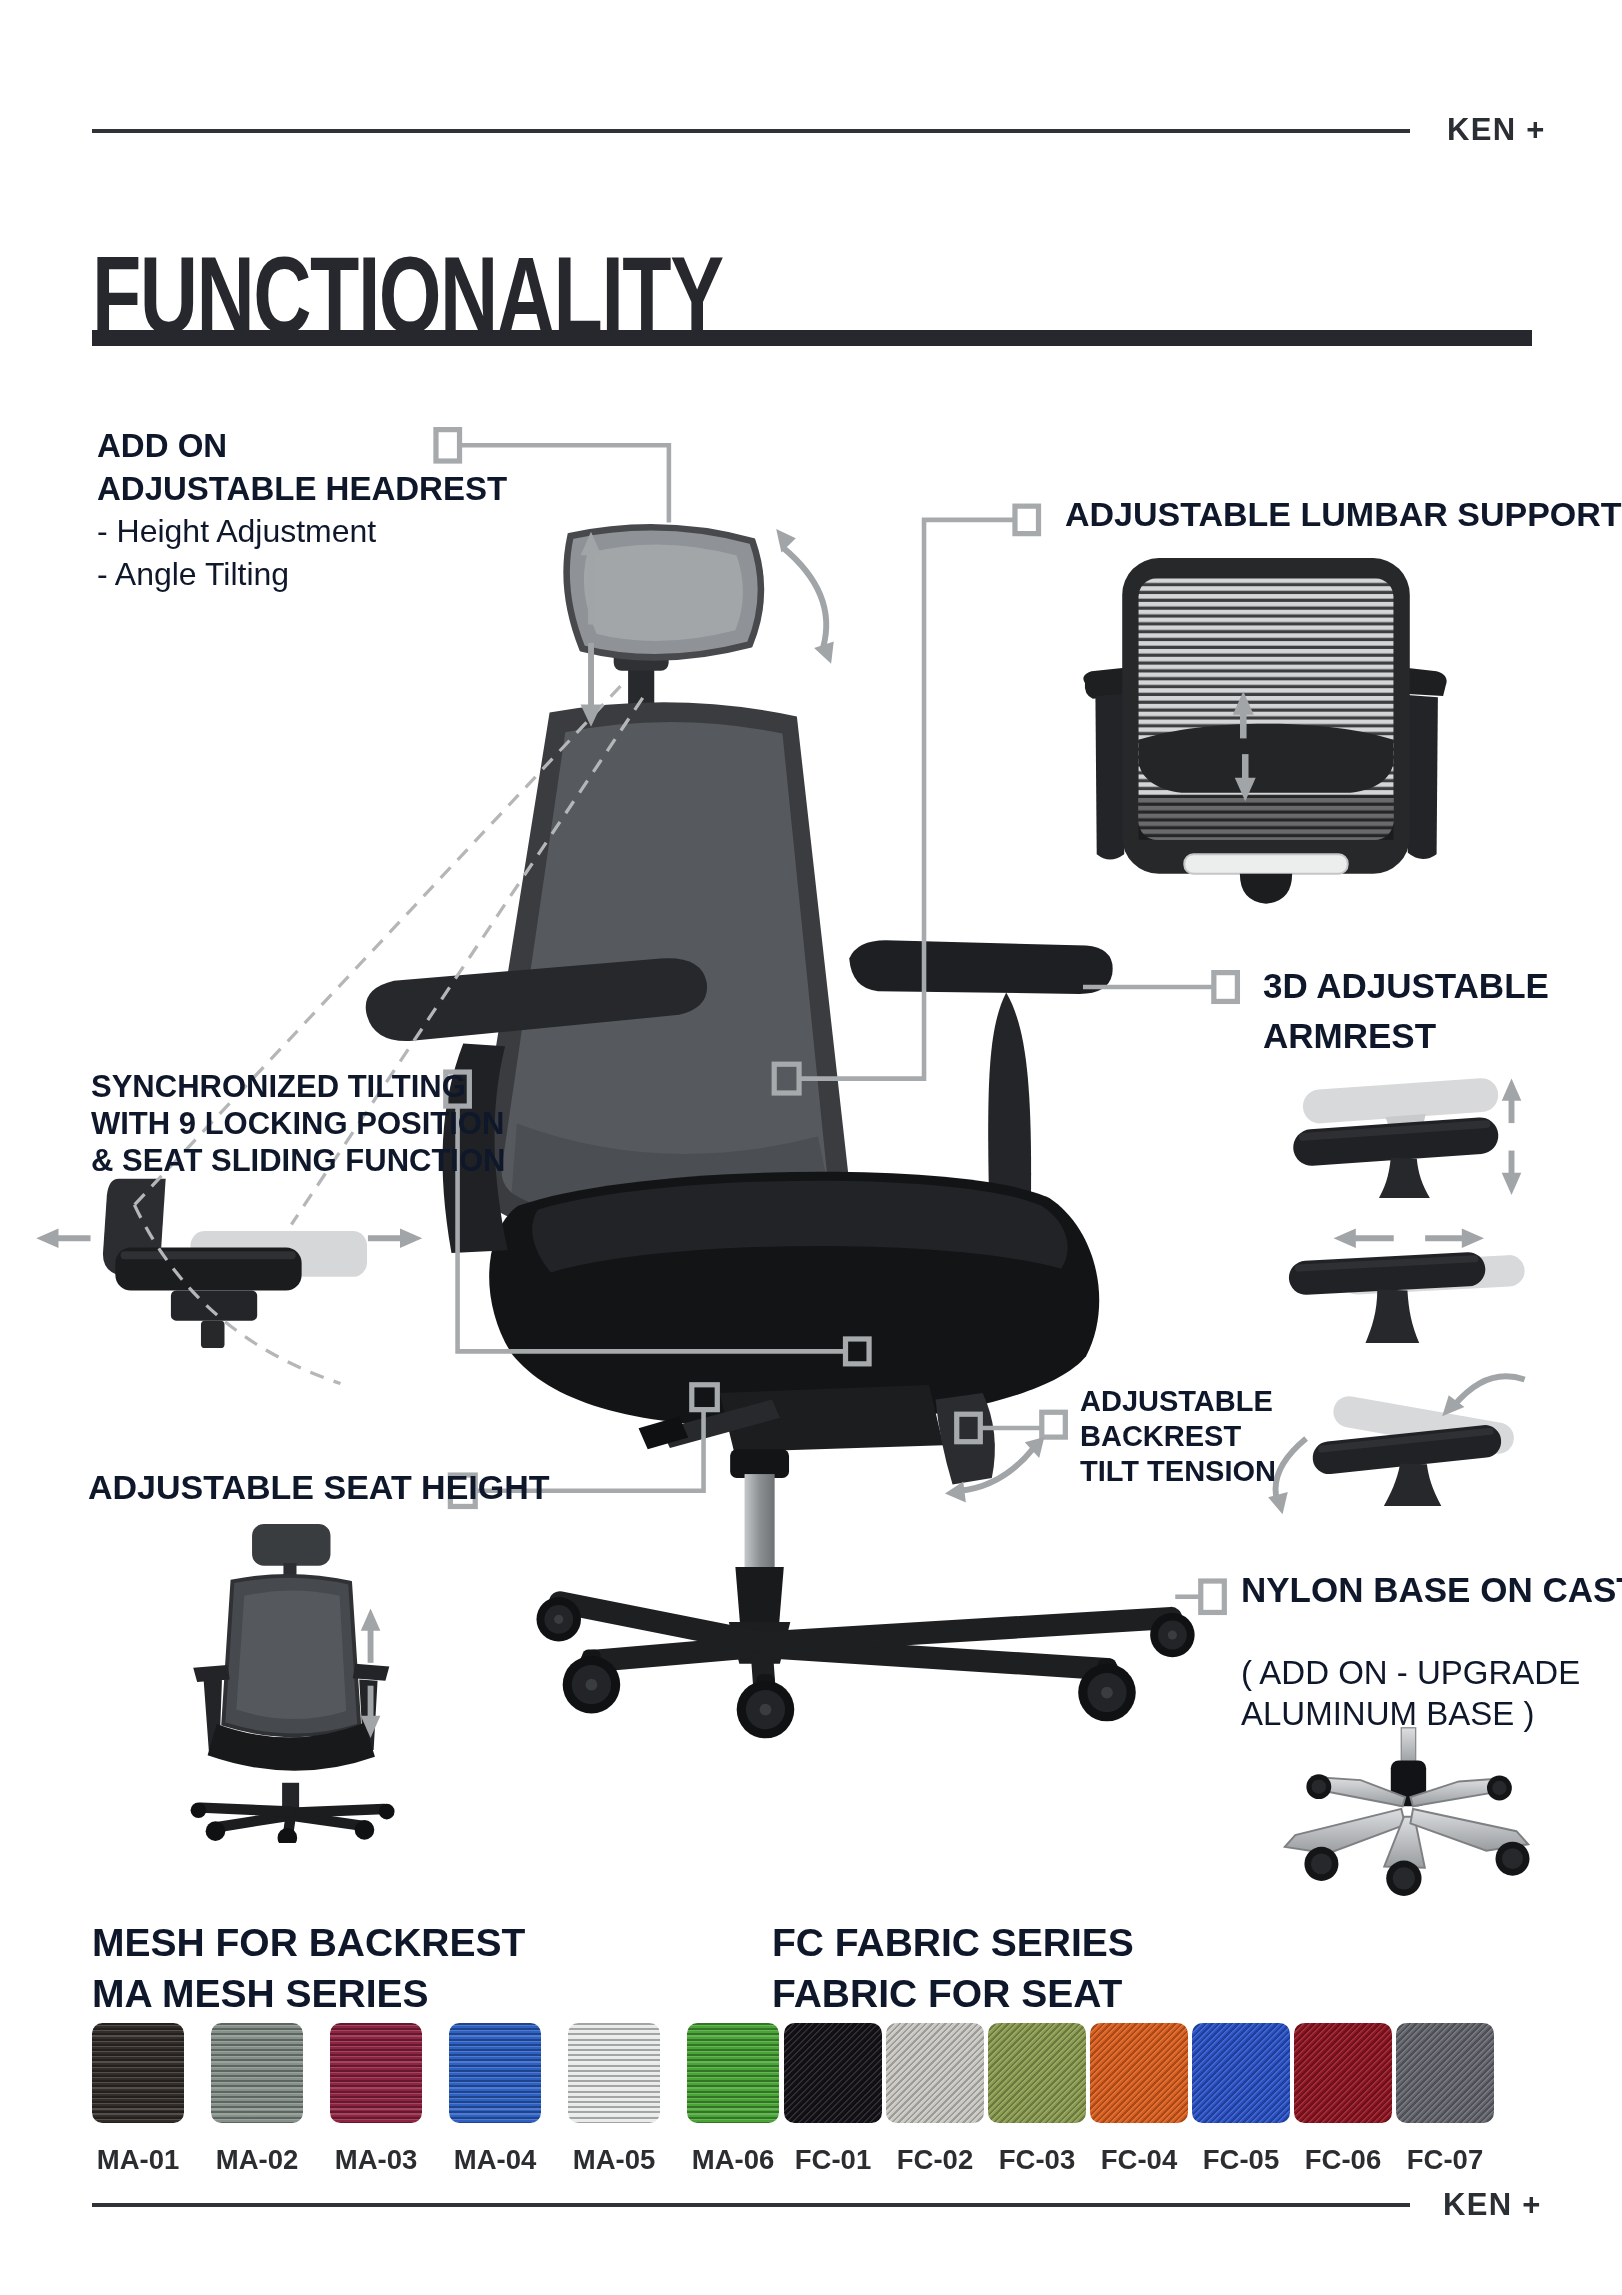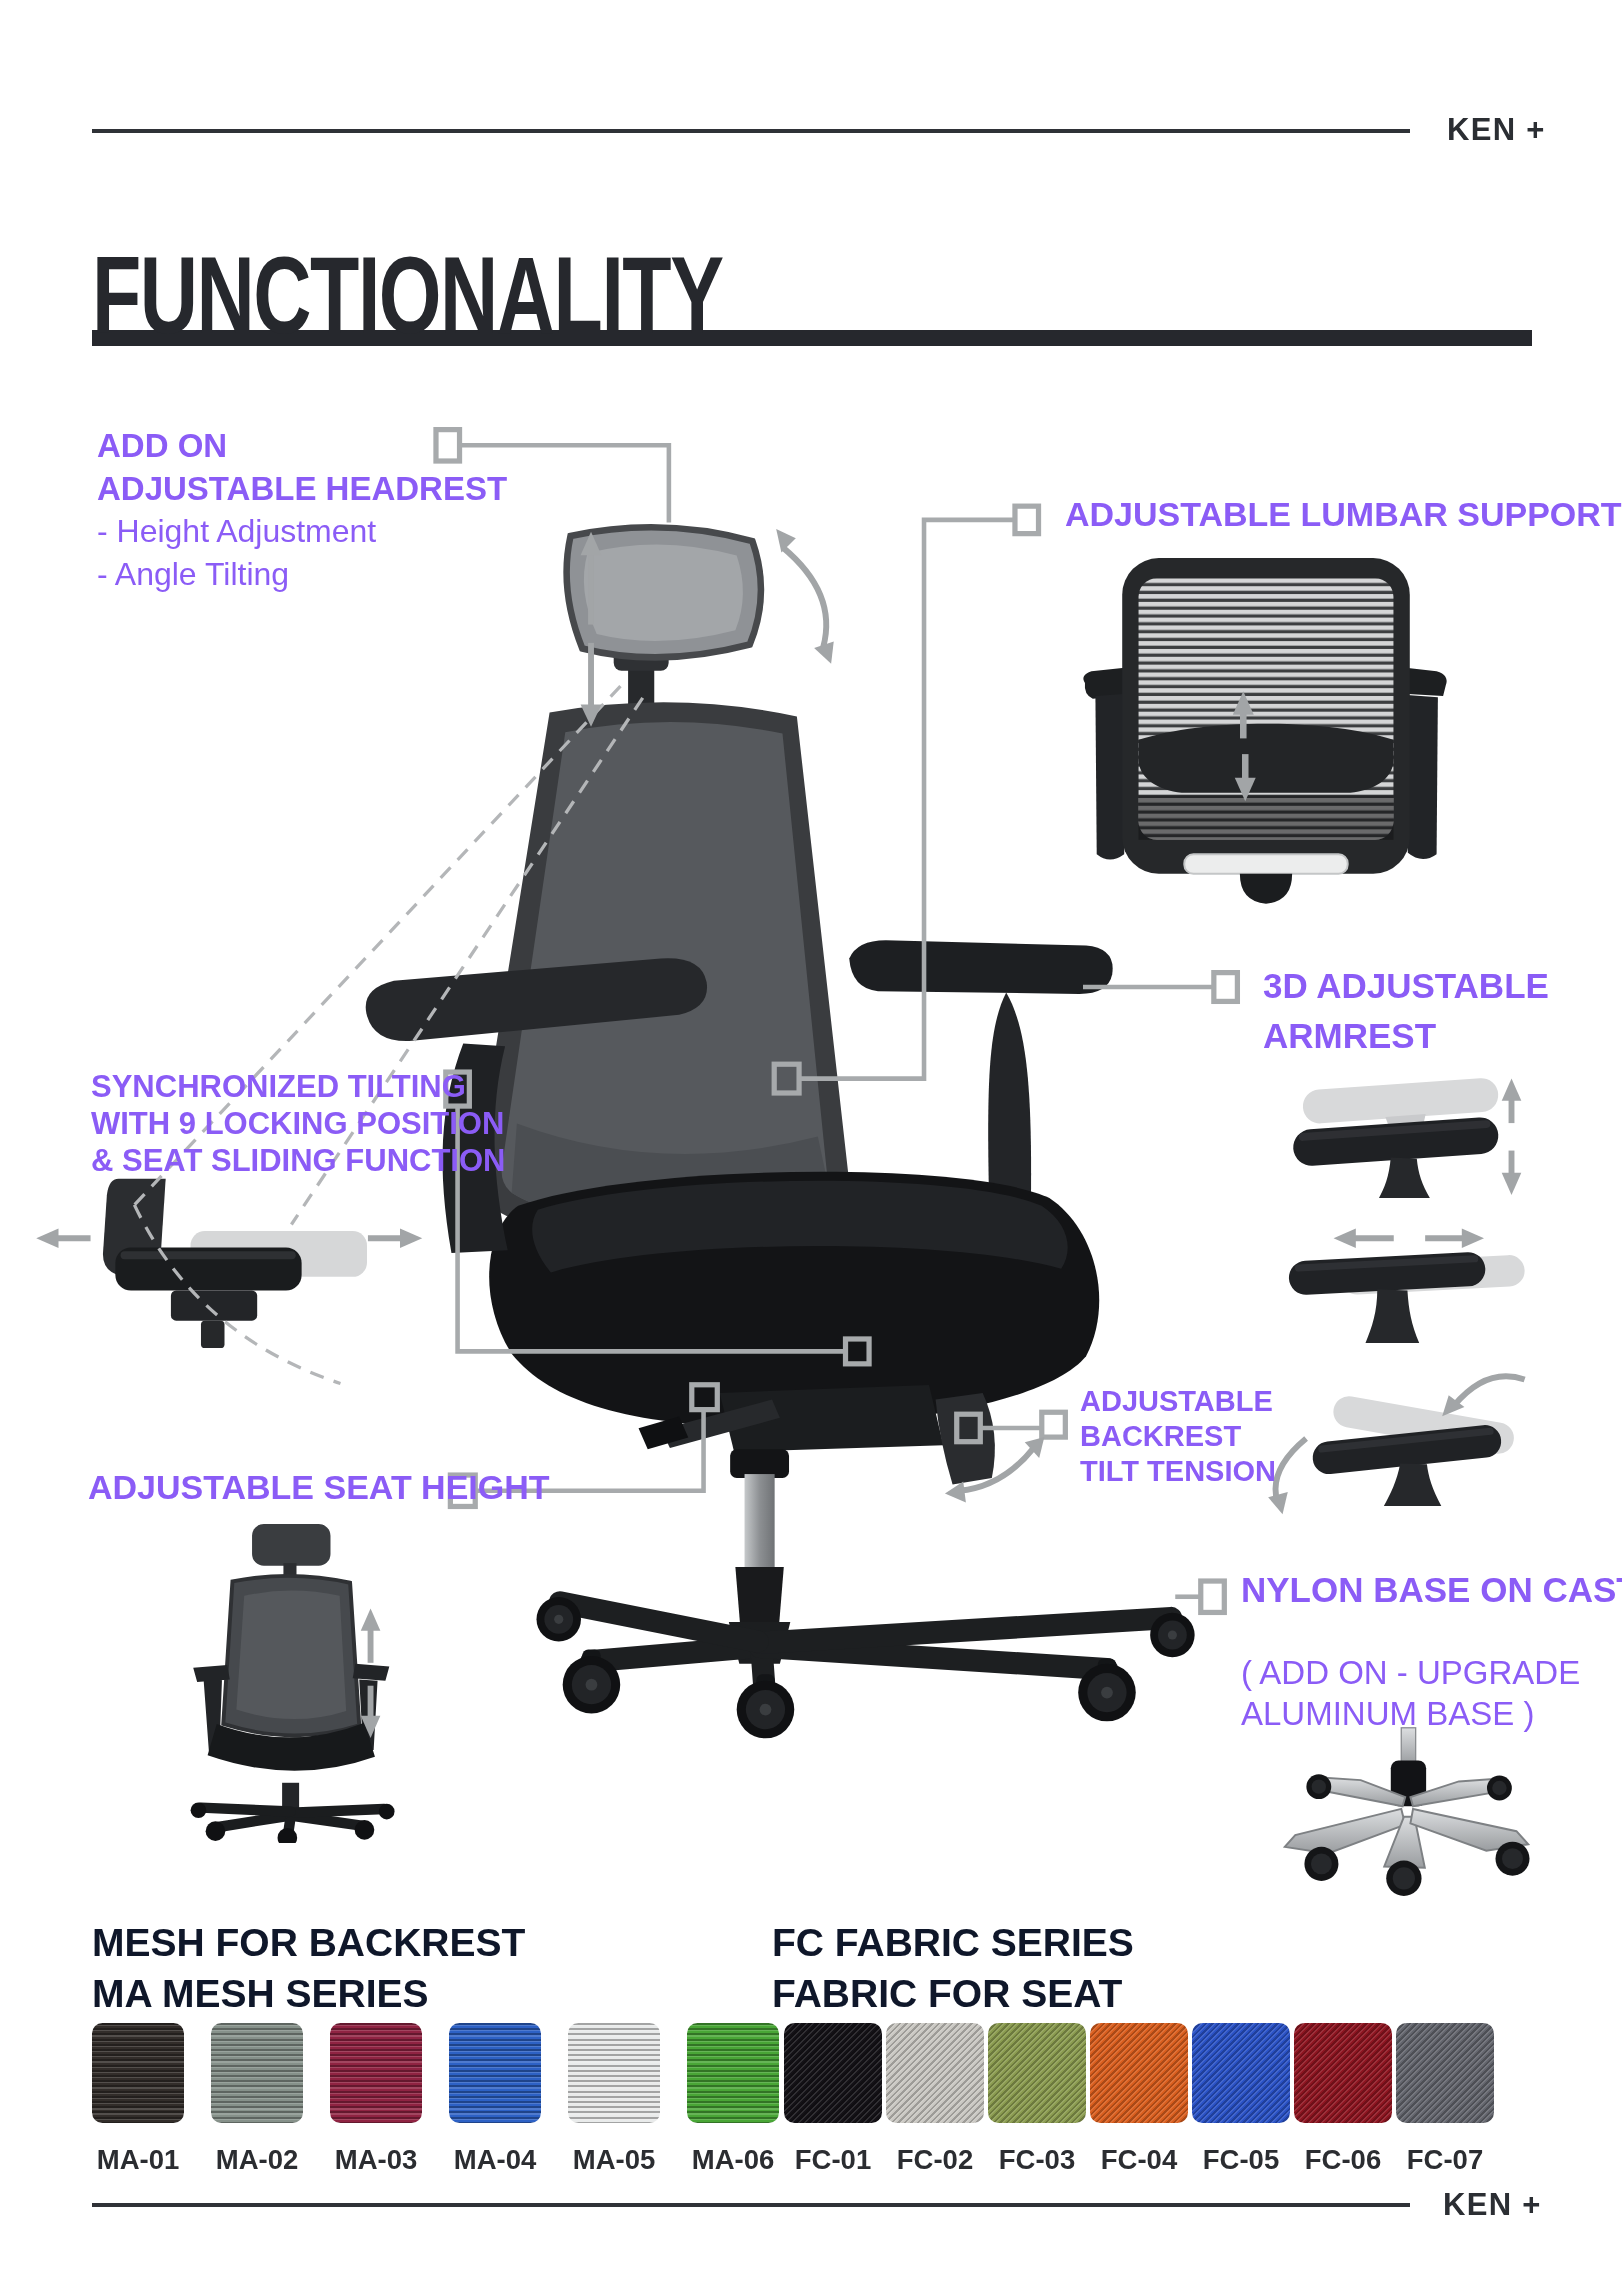--- a/index.html
+++ b/index.html
@@ -12,21 +12,21 @@
   .rule-thin{position:absolute;height:3.9px;background:#2f3237;}
   .logo{position:absolute;font-size:31px;font-weight:bold;letter-spacing:1.3px;color:#2b2e33;}
   
   .page-title{
     position:absolute;left:92px;top:208px;font-size:109px;font-weight:bold;
     letter-spacing:-2px;transform:scaleX(.74);transform-origin:left top;
     color:#26282d;white-space:nowrap;
   }
   .title-rule{position:absolute;left:92px;top:306px;width:1440px;height:15.7px;background:#26282d;}
   
-  .callout{position:absolute;color:#8b5cf6;white-space:nowrap;}
+  .callout{position:absolute;color:#0f172a;white-space:nowrap;}
   .callout .b{font-weight:bold;}
   .c-head{left:97px;top:400px;font-size:33px;line-height:43px;}
   .c-head .r{font-weight:normal;font-size:32px;}
   .c-lumbar{left:1065px;top:471px;font-size:34px;font-weight:bold;}
   .c-arm{left:1263px;top:937px;font-size:35px;font-weight:bold;line-height:50px;}
   .c-sync{left:91px;top:1044px;font-size:31px;font-weight:bold;line-height:37px;}
   .c-seatheight{left:88px;top:1444px;font-size:34px;font-weight:bold;}
   .c-tension{left:1080px;top:1360px;font-size:29px;font-weight:bold;line-height:35px;}
   .c-base{left:1241px;top:1546px;font-size:35px;font-weight:bold;}
   .c-base-note{left:1241px;top:1628px;font-size:33px;font-weight:normal;line-height:41px;}

